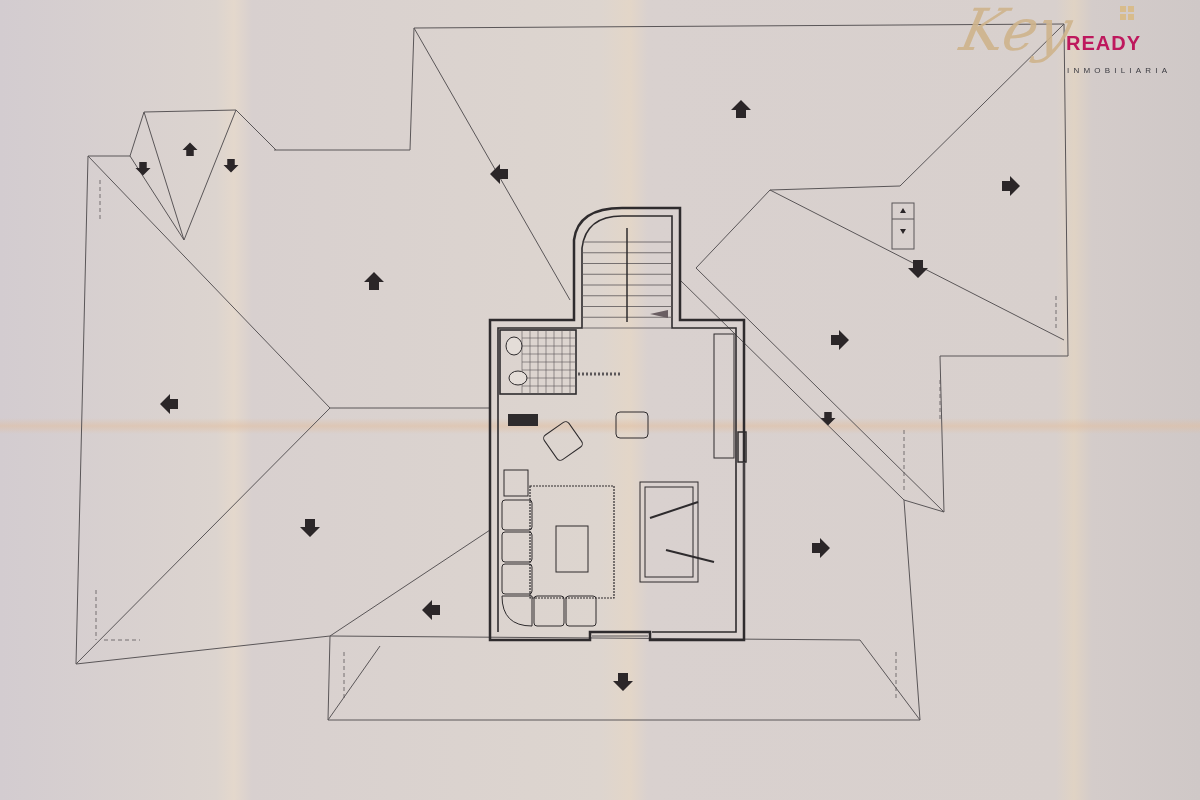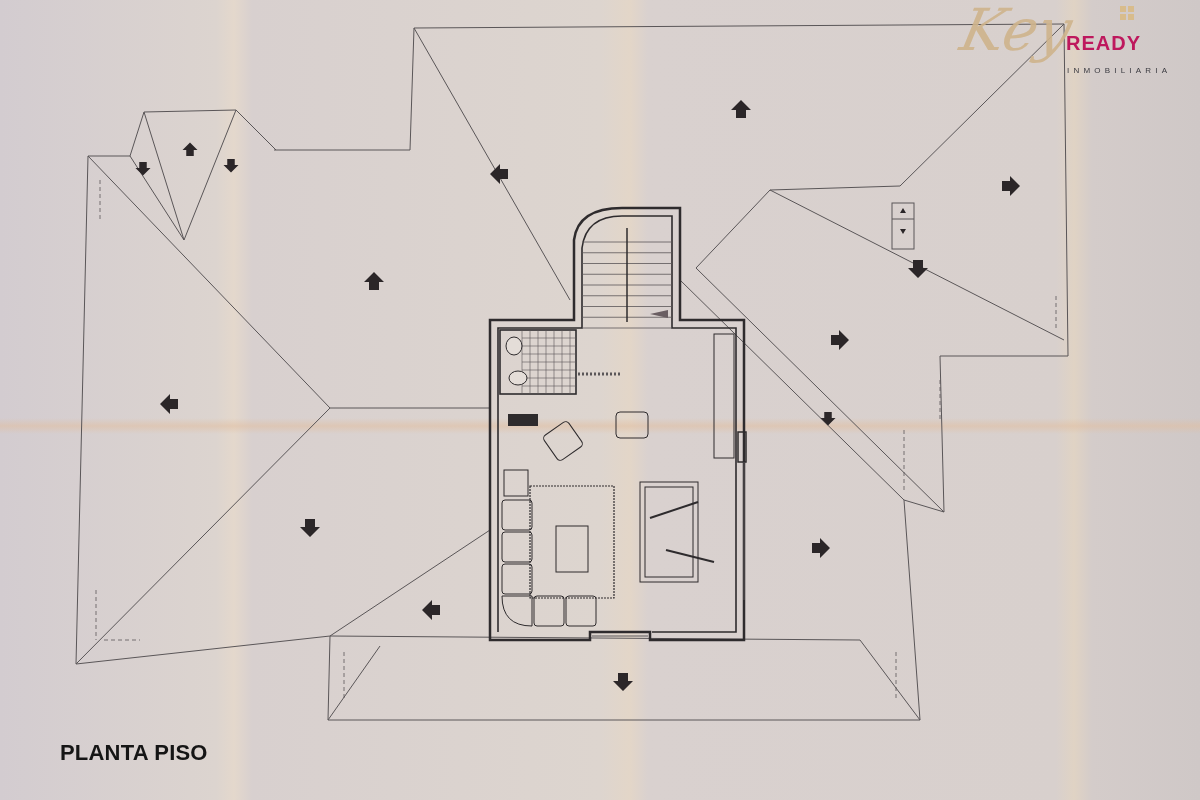--- a/index.html
+++ b/index.html
@@ -182,14 +182,13 @@
     <div class="logo-windows">
       <span style="left:0;top:0"></span>
         <span style="left:8px;top:0"></span>
       <span style="left:0;top:8px"></span>
         <span style="left:8px;top:8px"></span>
     </div>
     <div class="logo-word">READY</div>
     <div class="logo-sub">INMOBILIARIA</div>
   </div>
 
-  <div class="caption">PLANTA PISO</div>
 </div>
 
 </body></html>

